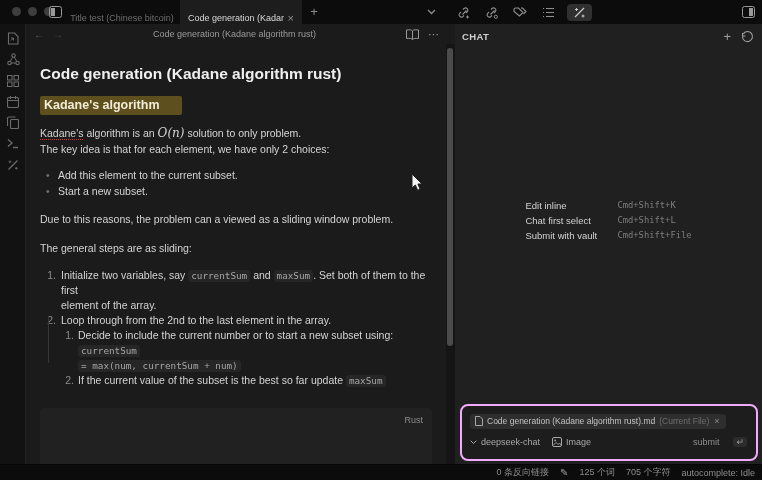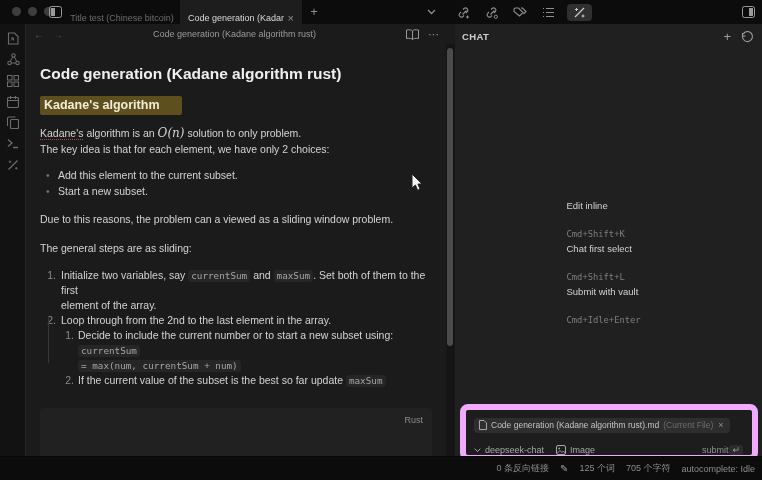--- a/index.html
+++ b/index.html
@@ -64,36 +64,36 @@
   
   .scrollbar { position:absolute; left:446px; top:44px; width:9px; bottom:16px; background:#151515; }
   .scroll-thumb { position:absolute; left:1px; top:4px; width:6px; height:298px; background:#4b4b4b; border-radius:3px; }
   
   .chat { position:absolute; left:455px; top:24px; right:0; bottom:16px; background:#202020; }
   .chat-header { display:flex; align-items:center; padding:6px 8px 0 7px; }
   .chat-title { font-size:9.5px; font-weight:bold; letter-spacing:.4px; color:#cfcfcf; flex:1; }
   .chat-hicons { display:flex; align-items:center; gap:10px; color:#9f9f9f; }
   .chat-plus { font-size:13px; line-height:12px; }
   .shortcuts { position:absolute; top:176px; left:50%; transform:translateX(-50%); }
-  .sc-row { display:flex; gap:18px; margin-bottom:4px;flex-direction:column; }
+  .sc-row { display:flex; gap:8px; margin-bottom:4px; }
   .sc-label { width:84px; font-size:9.5px; color:#d2d2d2; white-space:nowrap; }
   .sc-keys { font-family:"DejaVu Sans Mono", monospace; font-size:8.8px; color:#7e7e7e; white-space:nowrap; }
   .input-box { position:absolute; left:5px; right:4px; bottom:3px; height:57px;
-    border:6px solid #f0abfc; border-radius:8px; background:#1d1d1d; padding:6px 8px; }
+    border:2px solid #f0abfc; border-radius:8px; background:#1d1d1d; padding:6px 8px; }
   .chip { display:inline-flex; align-items:center; gap:4px; background:#2e2e2e; border-radius:4px;
     padding:2px 6px 3px 5px; font-size:8.5px; color:#c4c4c4; max-width:100%; white-space:nowrap; }
   .chip .badge { color:#6e6e6e; }
   .chip .x { color:#8f8f8f; font-size:9px; margin-left:1px; }
-  .input-bottom { position:absolute; left:8px; right:9px; bottom:0; display:flex; align-items:center; gap:12px; font-size:9px; color:#a8a8a8; }
+  .input-bottom { position:absolute; left:8px; right:9px; bottom:12px; display:flex; align-items:center; gap:12px; font-size:9px; color:#a8a8a8; }
   .grp { display:flex; align-items:center; gap:4px; }
   .spacer { flex:1; }
-  .submit { color:#8f8f8f; display:flex; align-items:center; gap:1px; }
+  .submit { color:#8f8f8f; display:flex; align-items:center; gap:14px; }
   .retkey { background:#2c2c2c; border-radius:3px; padding:0 3px; font-size:9px; color:#9a9a9a; }
   
-  .statusbar { position:absolute; left:0; right:0; bottom:0; height:24px; background:#0c0c0c; border-top:1px solid #060606;
+  .statusbar { position:absolute; left:0; right:0; bottom:0; height:16px; background:#0c0c0c; border-top:1px solid #060606;
     display:flex; align-items:center; justify-content:flex-end; gap:11px; padding-right:7px; font-size:9px; color:#8d8d8d; }
   .statusbar .pencil { font-size:10px; color:#9a9a9a; }
   
   .cursor { position:absolute; left:411px; top:173px; }
   svg.ic { display:block; }
 </style>
 </head>
 <body>
 
 <div id="window">
@@ -276,21 +276,21 @@
       <div class="sc-row">
         <span class="sc-label">Edit inline</span>
         <span class="sc-keys">Cmd+Shift+K</span>
       </div>
       <div class="sc-row">
         <span class="sc-label">Chat first select</span>
         <span class="sc-keys">Cmd+Shift+L</span>
       </div>
       <div class="sc-row">
         <span class="sc-label">Submit with vault</span>
-        <span class="sc-keys">Cmd+Idle+Enter</span>
+        <span class="sc-keys">Cmd+Shift+File</span>
       </div>
     </div>
     <div class="input-box">
       <span class="chip">
         <svg class="ic" width="8" height="10" viewBox="0 0 8 10">
             <path d="M.5.5h4.5L7.5 3v6.5H.5z" fill="none" stroke="#b5b5b5" stroke-width="0.9"></path>
           </svg>
         <span>Code generation (Kadane algorithm rust).md</span>
         <span class="badge">(Current File)</span>
         <span class="x">×</span>

